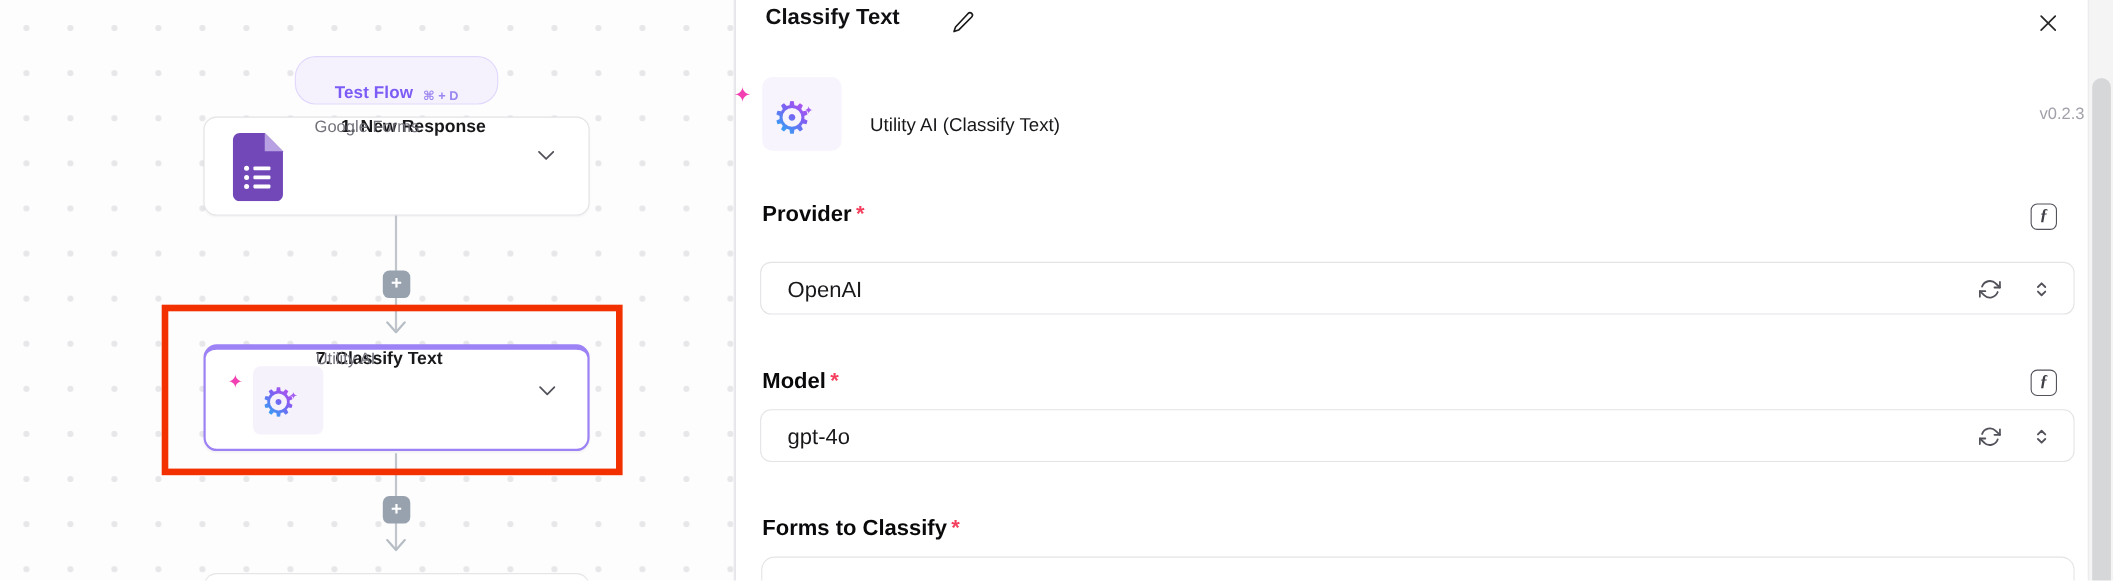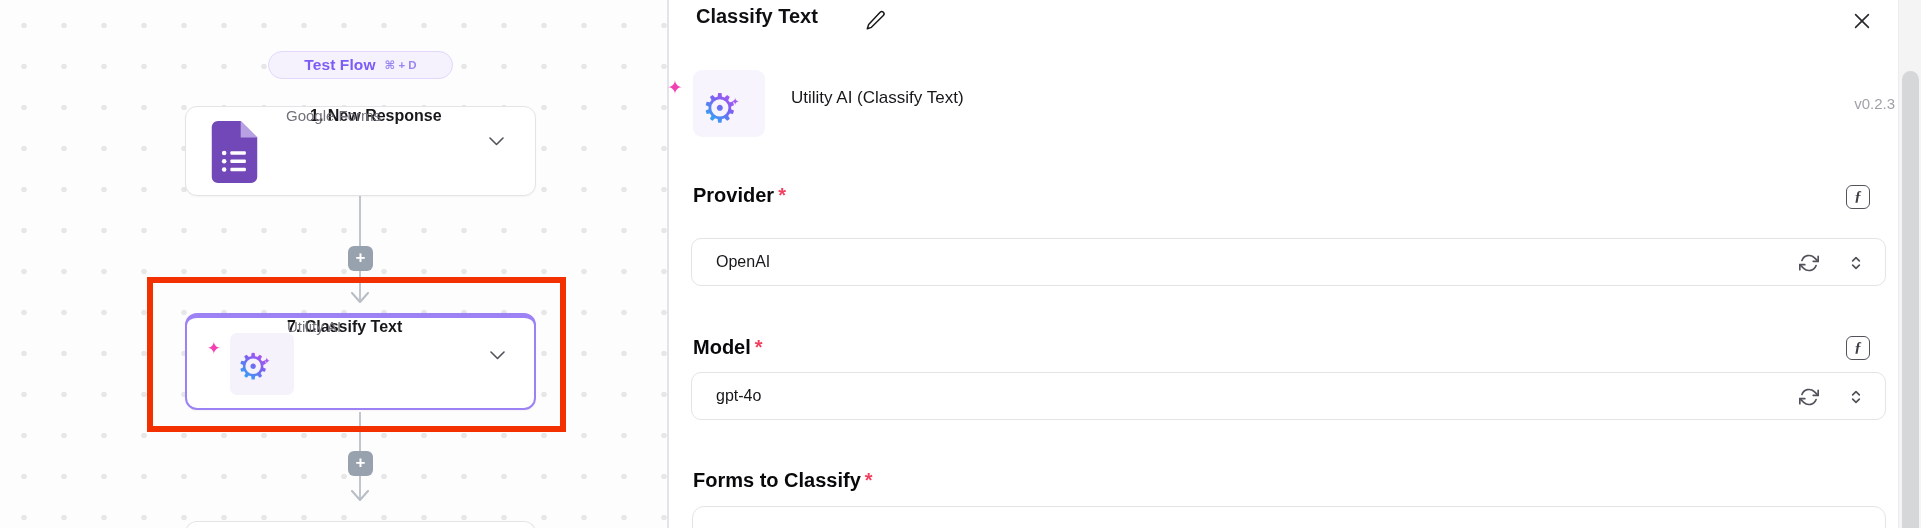--- a/index.html
+++ b/index.html
@@ -10,23 +10,23 @@
   }
   
   .canvas{
     position:absolute; left:0; top:0; width:668px; height:528px;
     background-color:#fdfdfd;
     background-image:radial-gradient(circle,#e7e7ea 2.6px,transparent 2.8px);
     background-size:40px 41px; background-position:4px 5px;
     border-right:1px solid #e3e3e8;
   }
   .test-pill{
-    position:absolute; left:268px; top:51px; width:185px; height:28px;
+    position:absolute; left:268px; top:51px; width:185px; height:44px;
     background:#f5f2fe; border:1px solid #e1d8fc; border-radius:19px;
-    display:flex; align-items:center; justify-content:center; gap:9px; cursor:pointer;
+    display:flex; align-items:flex-end; justify-content:center; gap:9px; cursor:pointer;
   }
   .test-pill .tp-label{ color:#7c5cf5; font-size:15.5px; font-weight:700; letter-spacing:.1px;}
   .test-pill .tp-shortcut{ color:#9b85f0; font-size:11.5px; font-weight:600; }
   .node{
     position:absolute; left:185px; width:351px; background:#fff;
     border:1px solid #e4e4e7; border-radius:12px;
     box-shadow:0 1px 2px rgba(16,16,24,.04); cursor:pointer;
   }
   .node-1{ top:106px; height:90px; }
   .node-2{ top:313px; height:97px; border:2px solid #9d82f5; border-top:5px solid #9d82f5; }
@@ -79,38 +79,38 @@
   .panel-title{ position:absolute; left:27px; top:5px; font-size:20px; font-weight:700; color:#101013; }
   .pencil-btn{ position:absolute; left:196px; top:9px; width:22px; height:22px; cursor:pointer; }
   .close-btn{ position:absolute; left:1182px; top:10px; width:22px; height:22px; cursor:pointer; }
   .piece-iconbox{
     position:absolute; left:24px; top:70px; width:72px; height:67px;
     background:#f7f4fd; border-radius:9px;
   }
   .piece-iconbox .sg-gear{ left:9px; top:18px; font-size:40px; }
   .piece-iconbox .sg-star-big{ right:10px; top:8px; font-size:19px; }
   .piece-iconbox .sg-star-small{ left:38px; top:27px; font-size:10px; }
-  .piece-name{ position:absolute; left:122px; top:88px; font-size:17px; font-weight:500; color:#18181b; }
+  .piece-name{ position:absolute; left:122px; top:104px; font-size:17px; font-weight:500; color:#18181b; }
   .piece-version{ position:absolute; right:30px; top:95px; font-size:15px; color:#a1a1aa; }
   .field-label{ position:absolute; left:24px; font-size:20px; font-weight:600; color:#09090b; }
   .req{ color:#f43f5e; font-weight:600; margin-left:4px; }
   .lbl-provider{ top:184px; } .lbl-model{ top:336px; } .lbl-text{ top:469px; }
   .f-btn{
     position:absolute; left:1177px; width:24px; height:24px; border:1.5px solid #52525b;
     border-radius:6px; color:#3f3f46; text-align:center; cursor:pointer;
     font-family:"Liberation Serif","DejaVu Serif",serif; font-style:italic; font-weight:700;
     font-size:15px; line-height:21px;
   }
   .f-provider{ top:185px; } .f-model{ top:336px; }
   .select-input{
     position:absolute; left:22px; width:1195px; height:48px; background:#fff;
     border:1px solid #e4e4e7; border-radius:10px; cursor:pointer;
   }
   .inp-provider{ top:238px; } .inp-model{ top:372px; }
-  .select-value{ position:absolute; left:24px; top:14px; font-size:16px; font-weight:500; color:#18181b; }
+  .select-value{ position:absolute; left:24px; top:14px; font-size:20px; font-weight:500; color:#18181b; }
   .inp-refresh{ position:absolute; right:66px; top:14px; width:20px; height:20px; cursor:pointer; }
   .inp-updown{ position:absolute; right:19px; top:14px; width:20px; height:20px; cursor:pointer; }
   .textarea-shell{
     position:absolute; left:23px; top:506px; width:1194px; height:60px;
     border:1px solid #e4e4e7; border-radius:12px; background:#fff;
   }
   
   .sb-track{ position:absolute; left:1898px; top:0; width:23px; height:528px; background:#f4f4f5; border-left:1px solid #ececef; }
   .sb-thumb{ position:absolute; left:3px; top:71px; width:17px; height:457px; background:#d6d7d9; border-radius:9px 9px 0 0; cursor:pointer; }
   svg{ display:block; }

